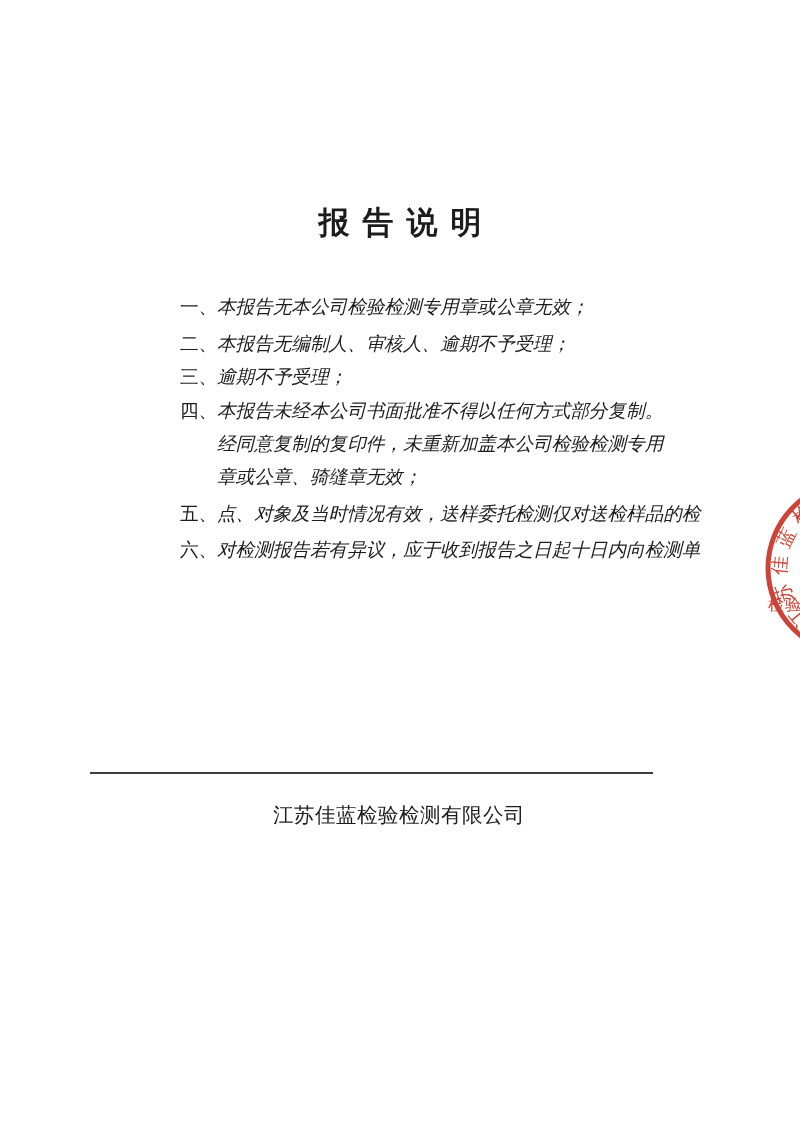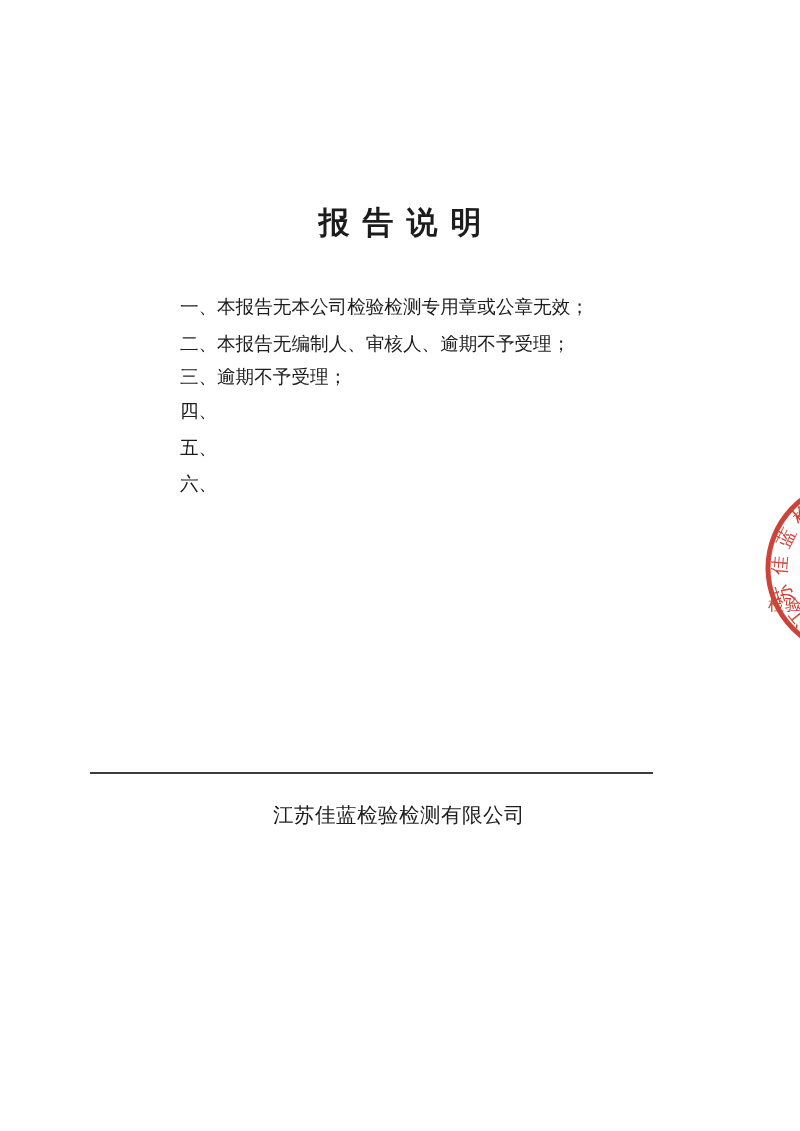--- a/index.html
+++ b/index.html
@@ -31,21 +31,21 @@
     width:545px;
     font-size:18.6px;
   }
   .item{display:flex;align-items:flex-start;}
   .item .num{
     flex:none;
     width:37px;
     line-height:33px;
     white-space:nowrap;
   }
-  .item .lines{flex:1;}
+  .item .lines{flex:1;font-style:italic;}
   .item .line{
     line-height:33px;
     height:33px;
     white-space:nowrap;
   }
   .item:nth-child(2){margin-top:4px;}
   .item:nth-child(4){margin-top:1px;}
   .item:nth-child(5){margin-top:8px;}
   .item:nth-child(6){margin-top:10px;}
   .item:nth-child(n+5) .num{line-height:26px;}
@@ -96,30 +96,35 @@
       </div>
       <div class="item">
         <div class="num">三、</div>
         <div class="lines">
           <div class="line">逾期不予受理；</div>
         </div>
       </div>
       <div class="item">
         <div class="num">四、</div>
         <div class="lines">
+          <div class="line">本报告未经本公司书面批准不得以任何方式部分复制。</div>
+          <div class="line">经同意复制的复印件，未重新加盖本公司检验检测专用</div>
+          <div class="line">章或公章、骑缝章无效；</div>
         </div>
       </div>
       <div class="item">
         <div class="num">五、</div>
         <div class="lines">
+          <div class="line">点、对象及当时情况有效，送样委托检测仅对送检样品的检</div>
         </div>
       </div>
       <div class="item">
         <div class="num">六、</div>
         <div class="lines">
+          <div class="line">对检测报告若有异议，应于收到报告之日起十日内向检测单</div>
         </div>
       </div>
     </div>
 
   <div class="divider-line"></div>
 
   <div class="company-name">江苏佳蓝检验检测有限公司</div>
 
   <svg class="seal" viewBox="0 0 240 240">
     <circle cx="120" cy="120" r="86" fill="none" stroke="#cc4437" stroke-width="5"></circle>

